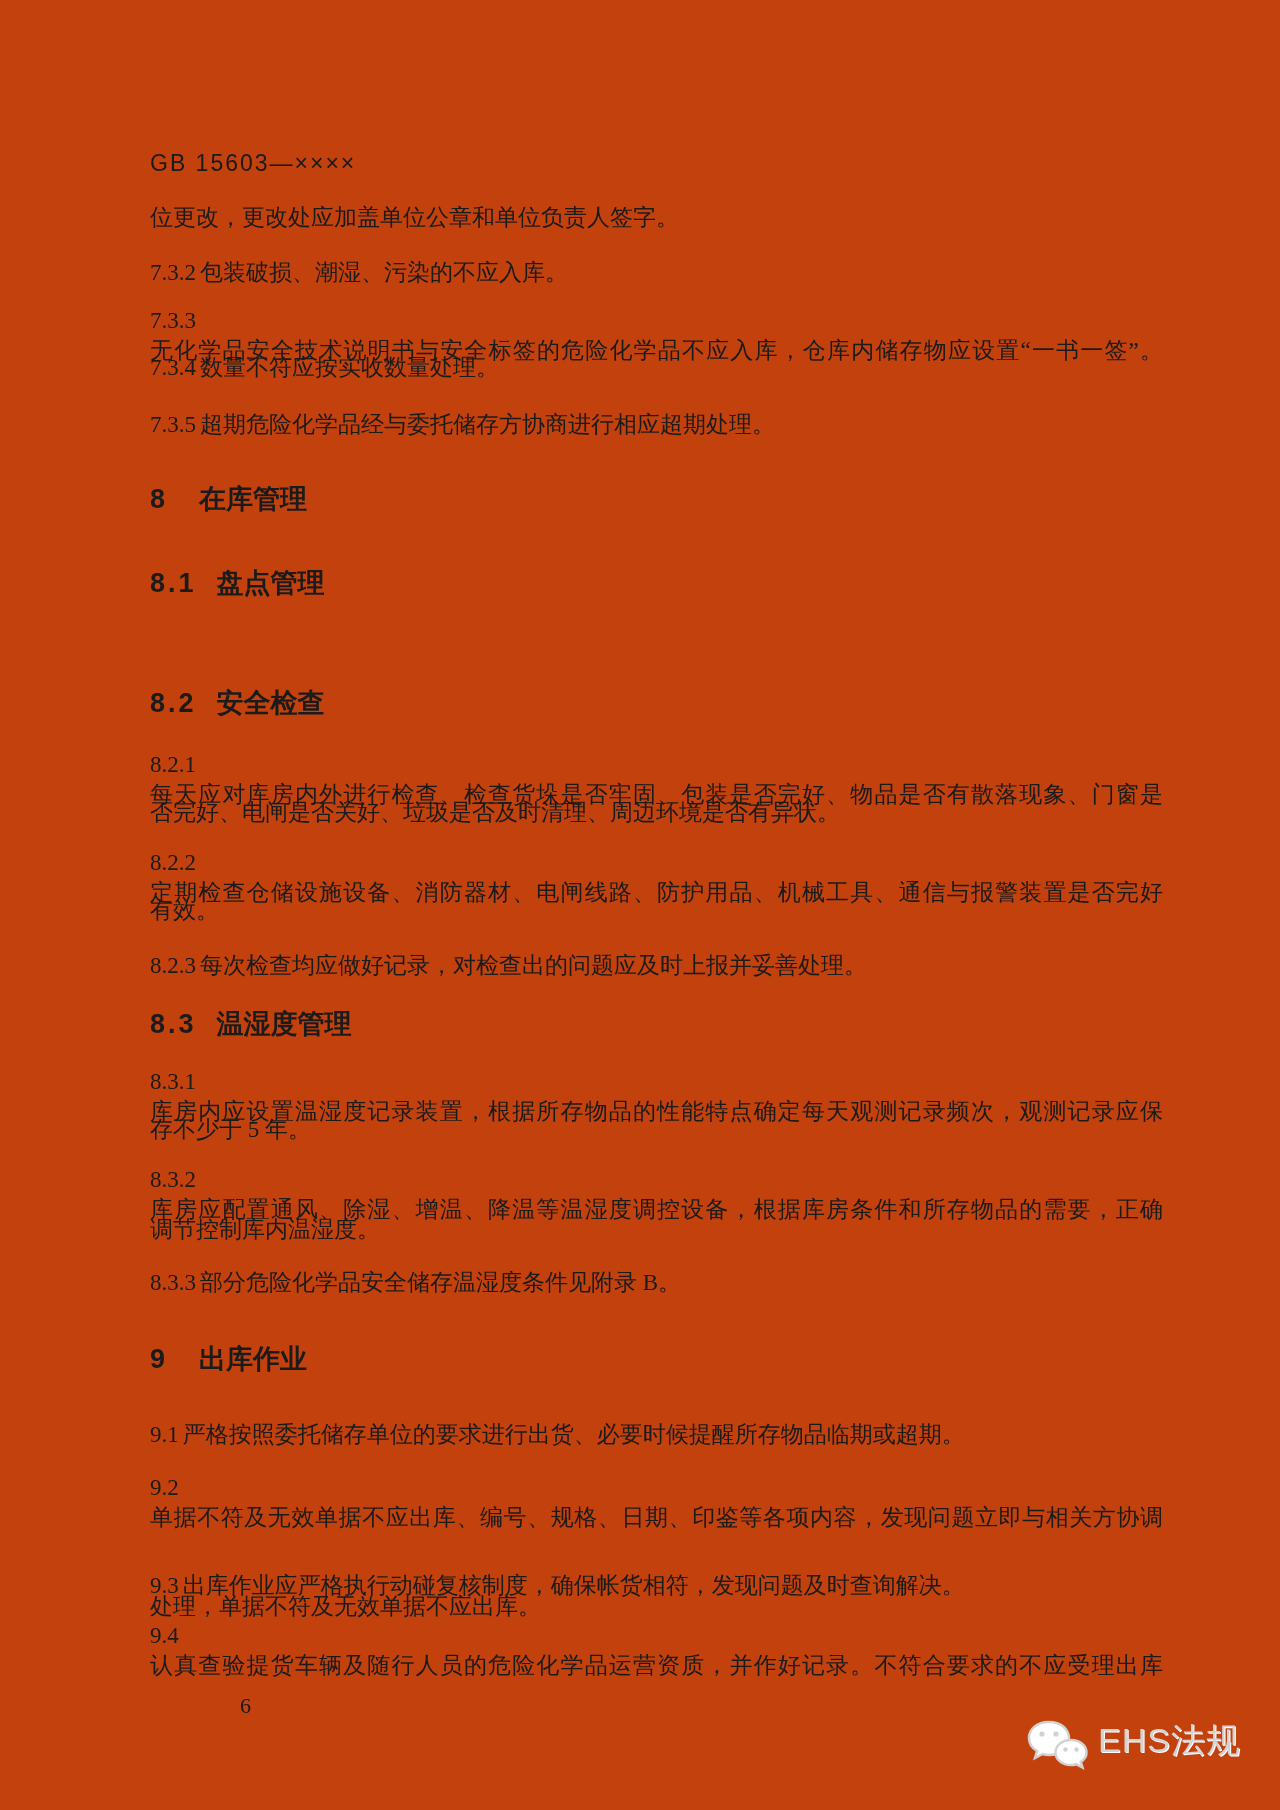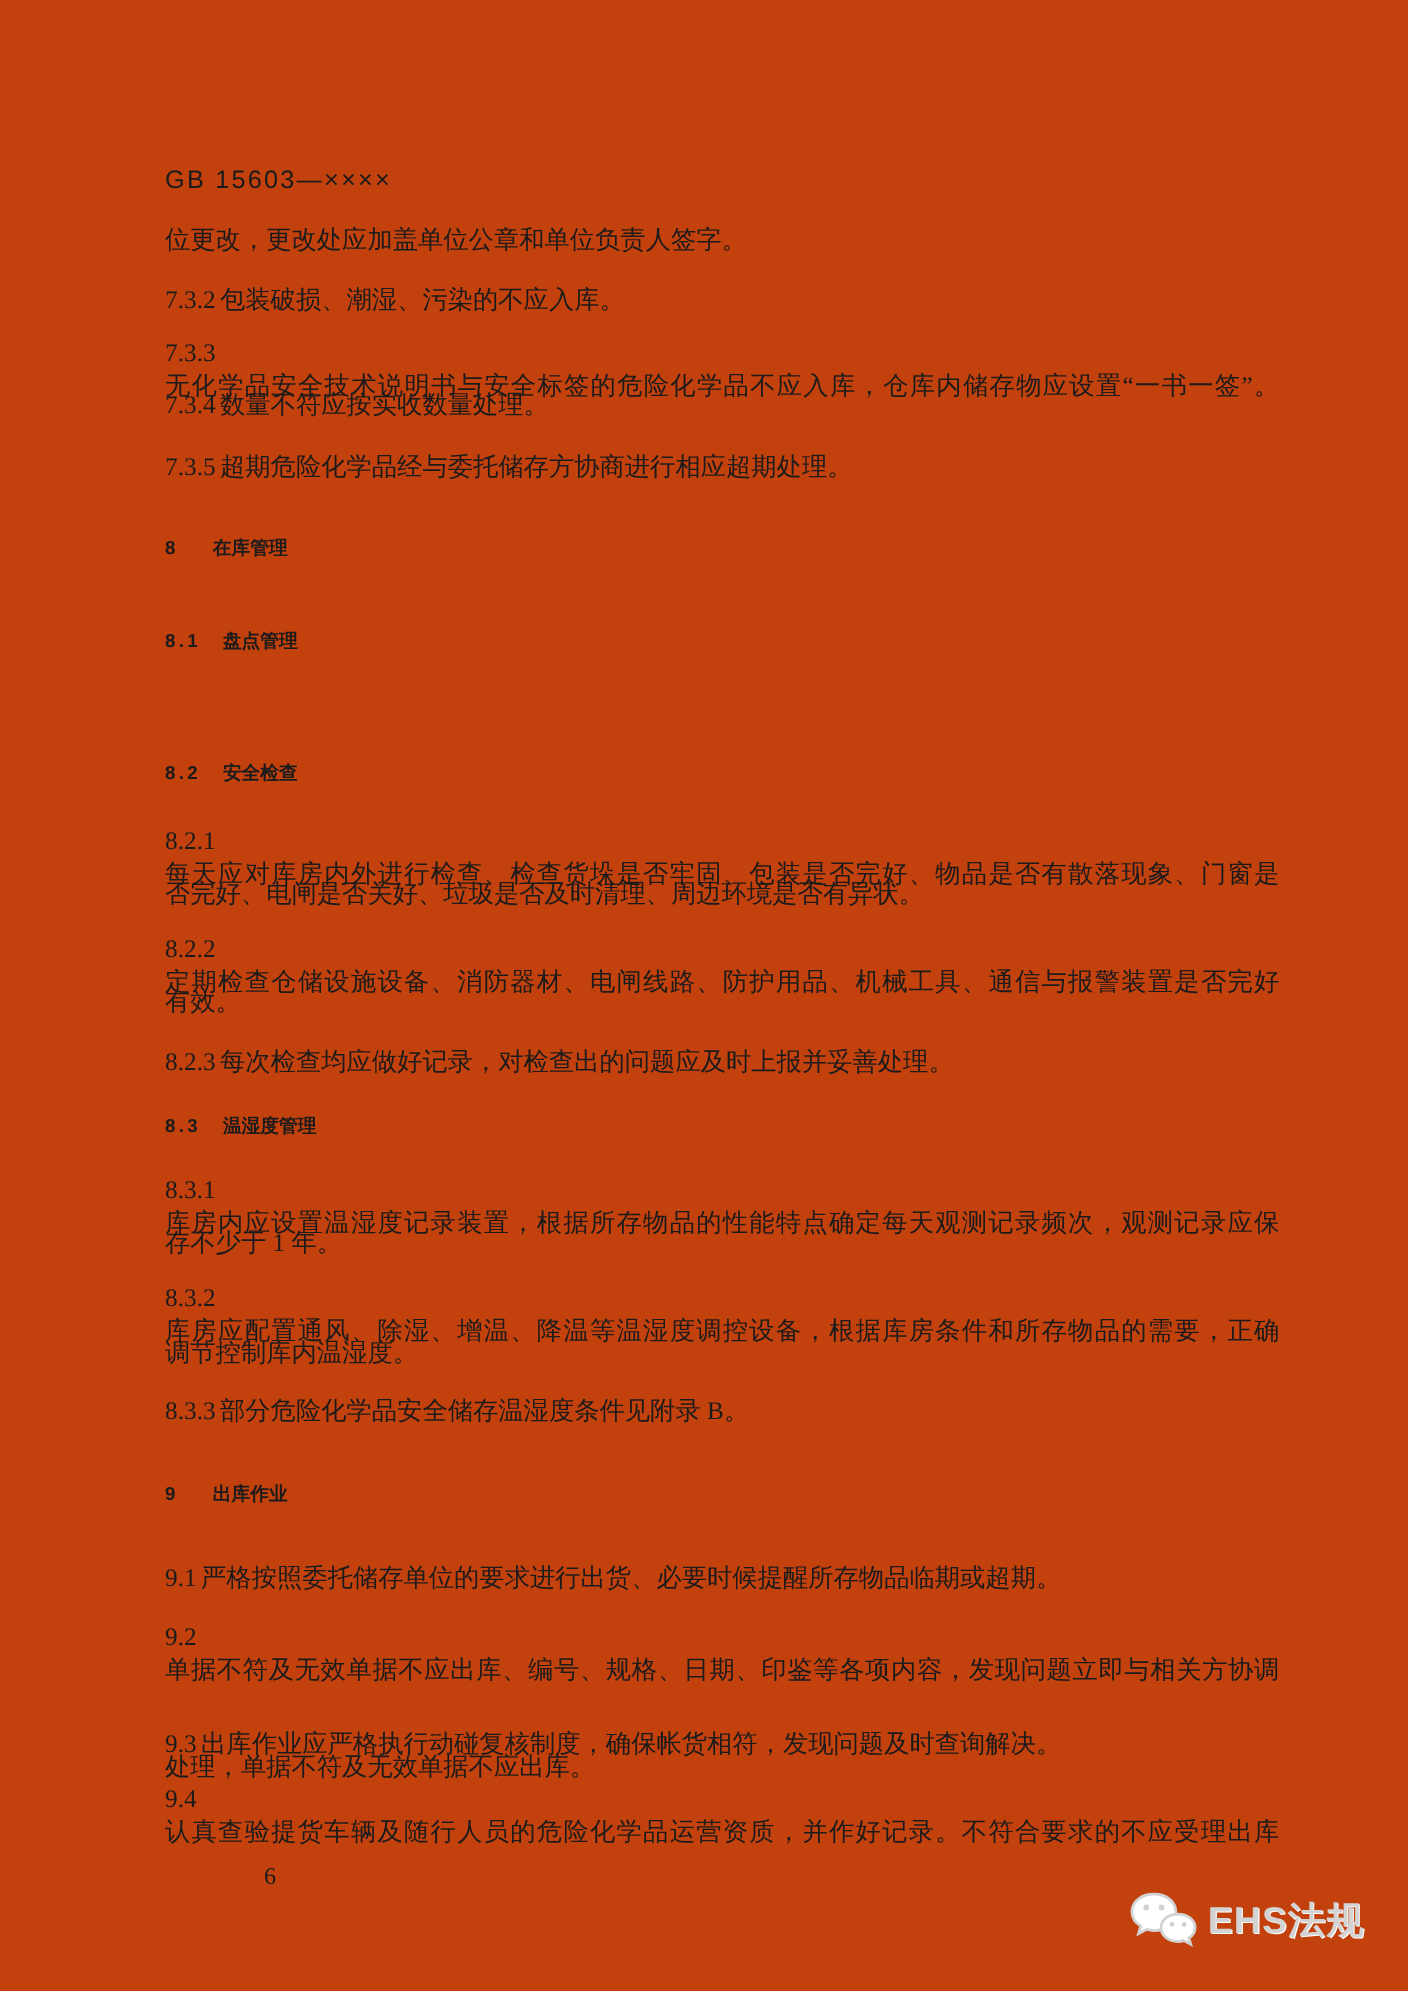--- a/index.html
+++ b/index.html
@@ -33,38 +33,36 @@
   
   .doccode {
     font-family: "Liberation Sans", "DejaVu Sans", sans-serif;
     font-size: 23px;
     letter-spacing: 2px;
   }
   
   .h1, .h2 {
     font-family: "Liberation Sans", "DejaVu Sans", sans-serif;
     font-weight: bold;
-    font-size: 17px;
+    font-size: 27px;
   }
   .h1 .hnum { margin-right: 34px; }
   .h2 .hnum { margin-right: 20px; letter-spacing: 3px; }
   .pagenum {
     position: absolute;
     left: 240px;
     top: 1693px;
     font-size: 22px;
   }
   .watermark {
     position: absolute;
     left: 1026px;
     top: 1718px;
     display: flex;
-    align-items: center;
     gap: 8px;
-    font-weight: bold;
   }
   .watermark-text {
     font-family: "Liberation Sans", "DejaVu Sans", sans-serif;
     font-size: 34px;
     letter-spacing: 1px;
     color: #d3d3d3;
     text-shadow: 1px 1px 0 #ffffff;
     white-space: nowrap;
   }
   .wicon { display: block; }
@@ -134,21 +132,21 @@
 
   <div class="line h2" style="top:1009px">
     <span class="hnum">8.3</span><span class="htitle">温湿度管理</span>
   </div>
 
   <div class="line full" style="top:1067px">
     <span class="cnum">8.3.1</span>
       <span class="ctext">库房内应设置温湿度记录装置，根据所存物品的性能特点确定每天观测记录频次，观测记录应保</span>
   </div>
   <div class="line" style="top:1115px">
-    <span class="ctext">存不少于 1 年。</span>
+    <span class="ctext">存不少于 5 年。</span>
   </div>
 
   <div class="line full" style="top:1165px">
     <span class="cnum">8.3.2</span>
       <span class="ctext">库房应配置通风、除湿、增温、降温等温湿度调控设备，根据库房条件和所存物品的需要，正确</span>
   </div>
   <div class="line" style="top:1215px">
     <span class="ctext">调节控制库内温湿度。</span>
   </div>
 

